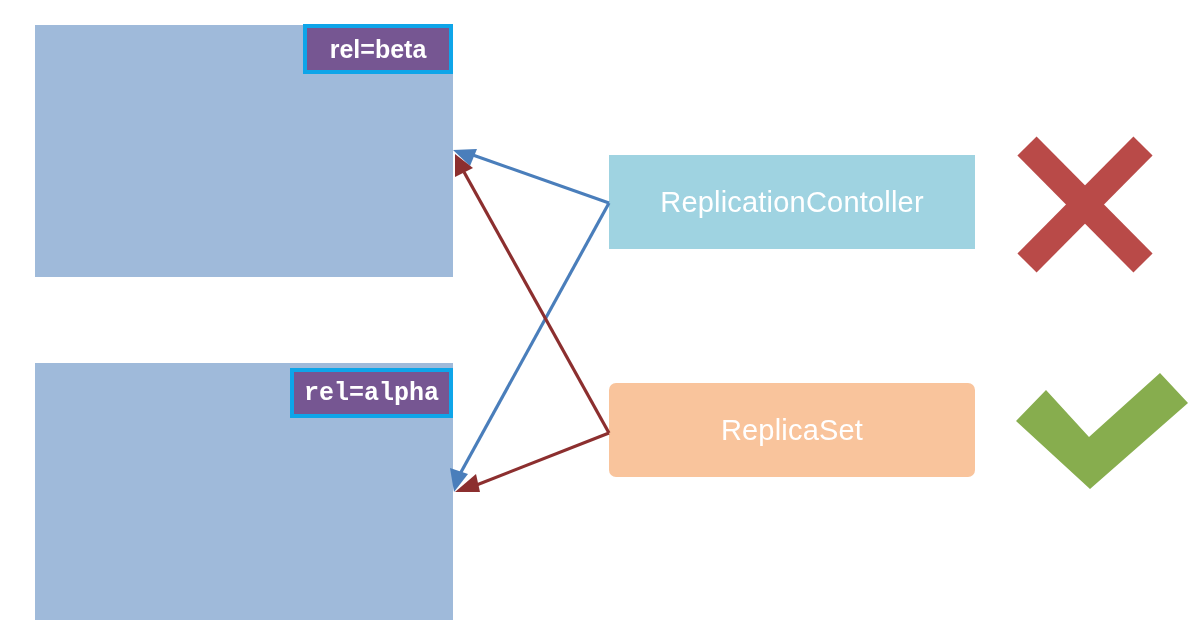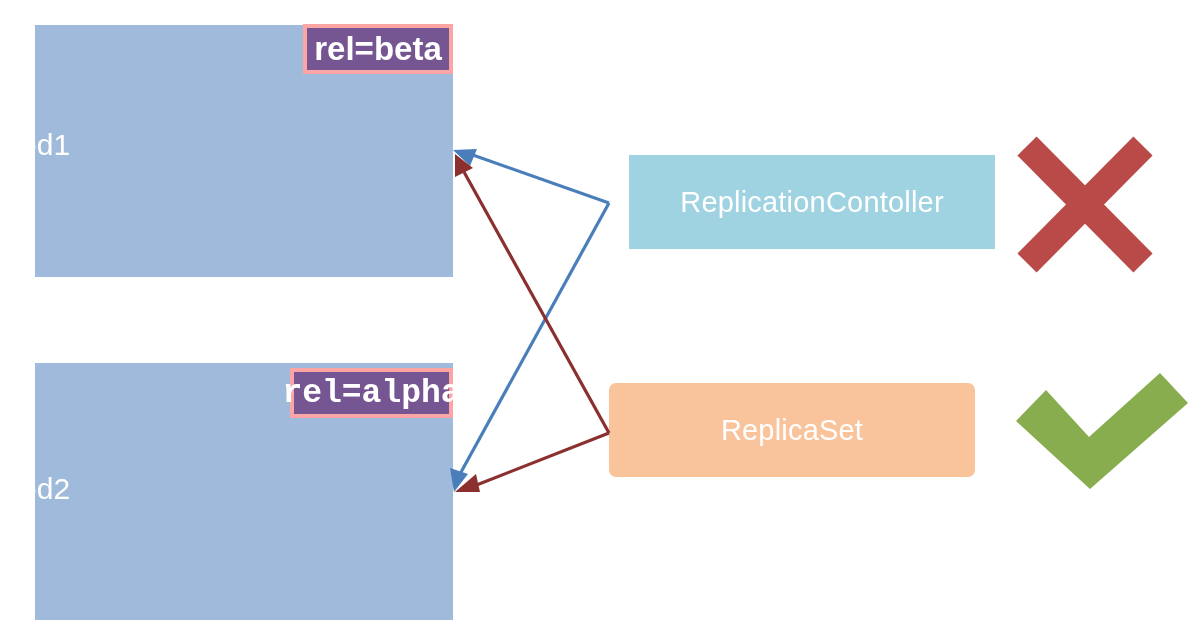--- a/index.html
+++ b/index.html
@@ -30,49 +30,48 @@
   }
   .pod-box {
     background: #9FBADA;
     font-size: 30px;
   }
   #pod1-box { left: 35px; top: 25px; width: 418px; height: 252px; }
   #pod2-box { left: 35px; top: 363px; width: 418px; height: 257px; }
   .pod-label-text {
     position: absolute;
     left: 0; right: 16px;
-    text-align: left;
+    text-align: center;
     color: #ffffff;
     font-size: 30px;
   }
   #pod1-text { top: 128px; }
   #pod2-text { top: 472px; }
 
   .tag {
     position: absolute;
     box-sizing: border-box;
     background: #765692;
-    border: 4px solid #fca5a5;
+    border: 4px solid #0ea5e9;
     color: #ffffff;
-    font-size: 33px;
+    font-size: 25px;
     font-weight: bold;
     display: flex;
     align-items: center;
     justify-content: center;
     letter-spacing: 0px;
     user-select: none;
   }
   #tag-beta  { left: 303px; top: 24px;  width: 150px; height: 50px; }
   #tag-alpha { left: 290px; top: 368px; width: 163px; height: 50px; font-family: Liberation Mono, monospace; }
 
   #rc-box {
     left: 609px; top: 155px; width: 366px; height: 94px;
     background: #9FD3E1;
     font-size: 29px;
-    margin-left: 20px;
   }
   #rs-box {
     left: 609px; top: 383px; width: 366px; height: 94px;
     background: #F9C49C;
     font-size: 29px;
     border-radius: 7px;
   }
 
   #arrows {
     position: absolute;

